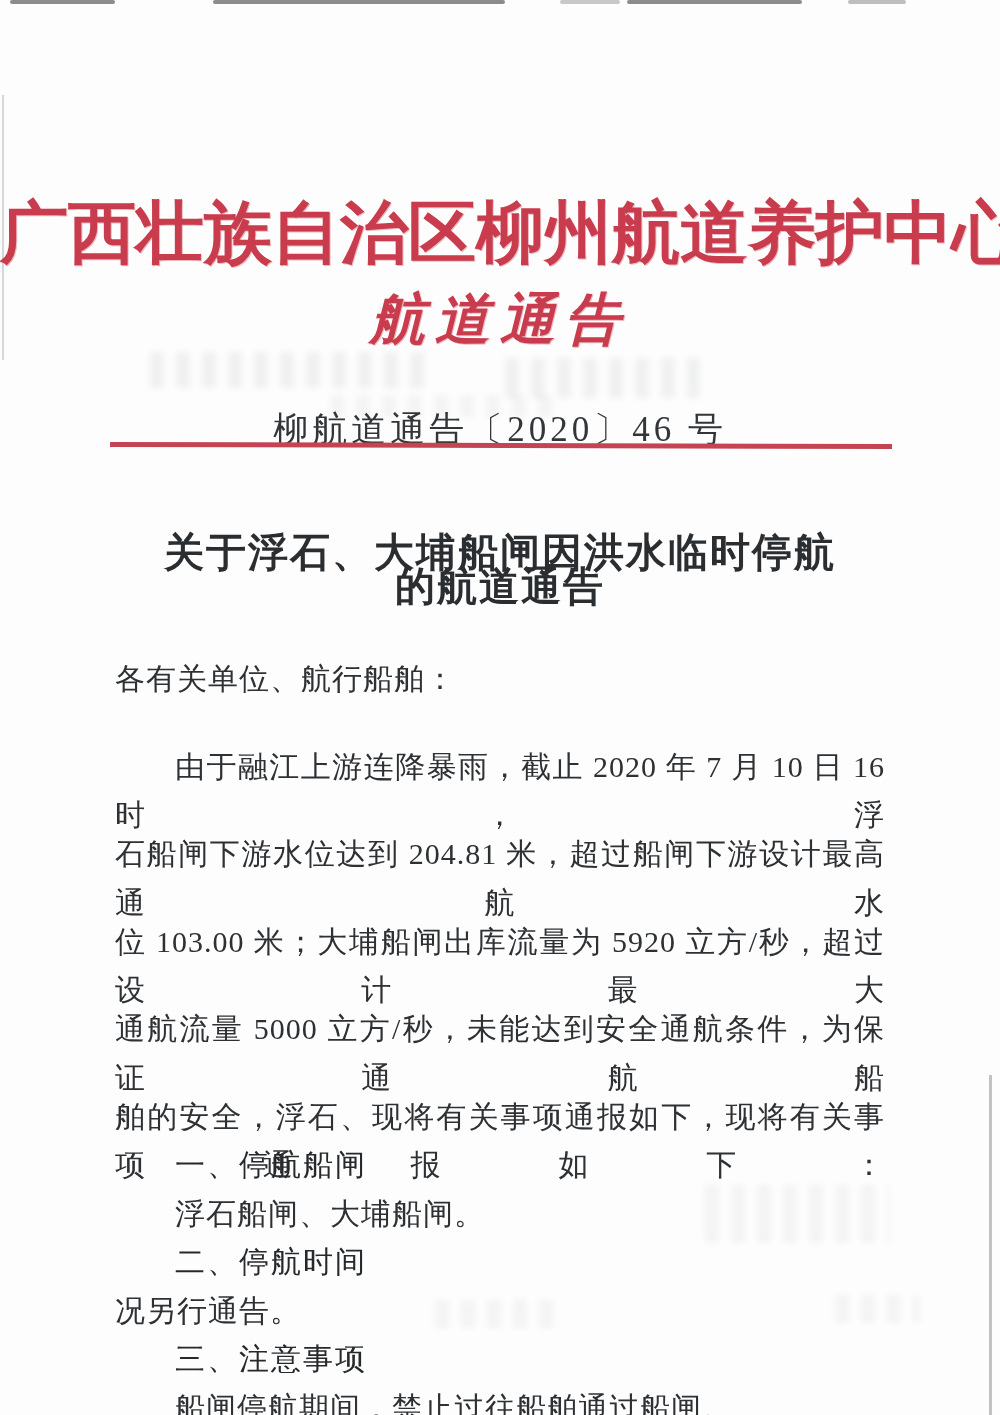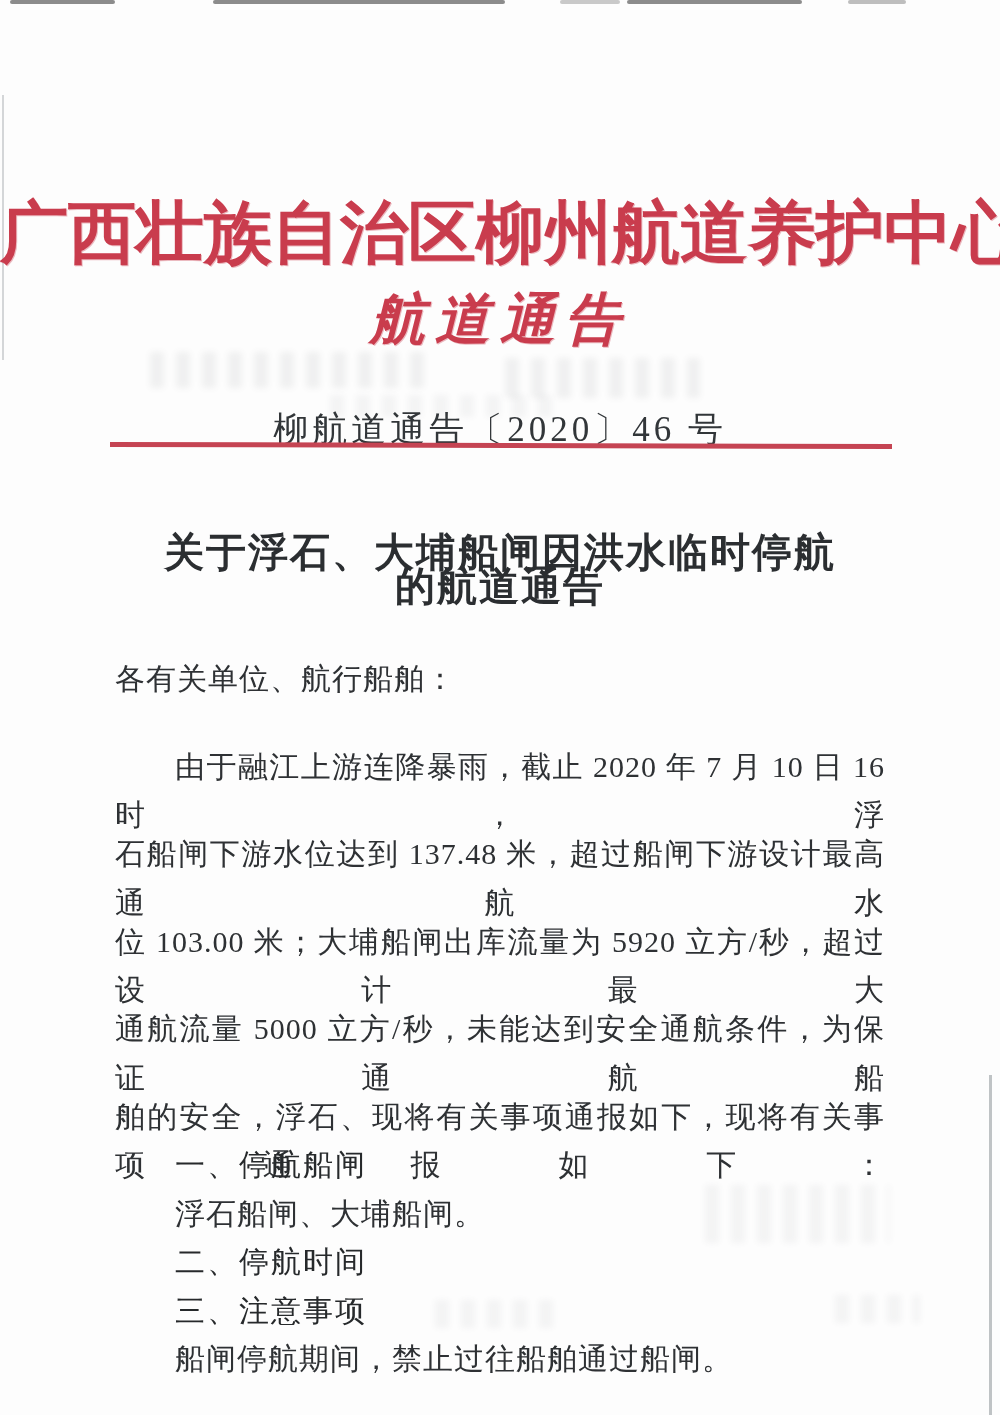--- a/index.html
+++ b/index.html
@@ -106,24 +106,25 @@
   <div class="title-line2">航道通告</div>
   <div class="doc-number">柳航道通告〔2020〕46 号</div>
   <div class="red-rule"></div>
 
   <div class="subject-line1">关于浮石、大埔船闸因洪水临时停航</div>
   <div class="subject-line2">的航道通告</div>
 
   <div class="body-block">
     <div class="line">各有关单位、航行船舶：</div>
     <div class="line indent fill">由于融江上游连降暴雨，截止 2020 年 7 月 10 日 16 时，浮</div>
-    <div class="line fill">石船闸下游水位达到 137.48 米，超过船闸下游设计最高通航水</div>
+    <div class="line fill">石船闸下游水位达到 204.81 米，超过船闸下游设计最高通航水</div>
     <div class="line fill">位 103.00 米；大埔船闸出库流量为 5920 立方/秒，超过设计最大</div>
     <div class="line fill">通航流量 5000 立方/秒，未能达到安全通航条件，为保证通航船</div>
     <div class="line fill">舶的安全，浮石、现将有关事项通报如下，现将有关事项通报如下：</div>
     <div class="line indent heading">一、停航船闸</div>
     <div class="line indent">浮石船闸、大埔船闸。</div>
     <div class="line indent heading">二、停航时间</div>
+    <div class="line">况另行通告。</div>
     <div class="line indent heading">三、注意事项</div>
     <div class="line indent">船闸停航期间，禁止过往船舶通过船闸。</div>
   </div>
 
 </div>
 
 </body></html>

